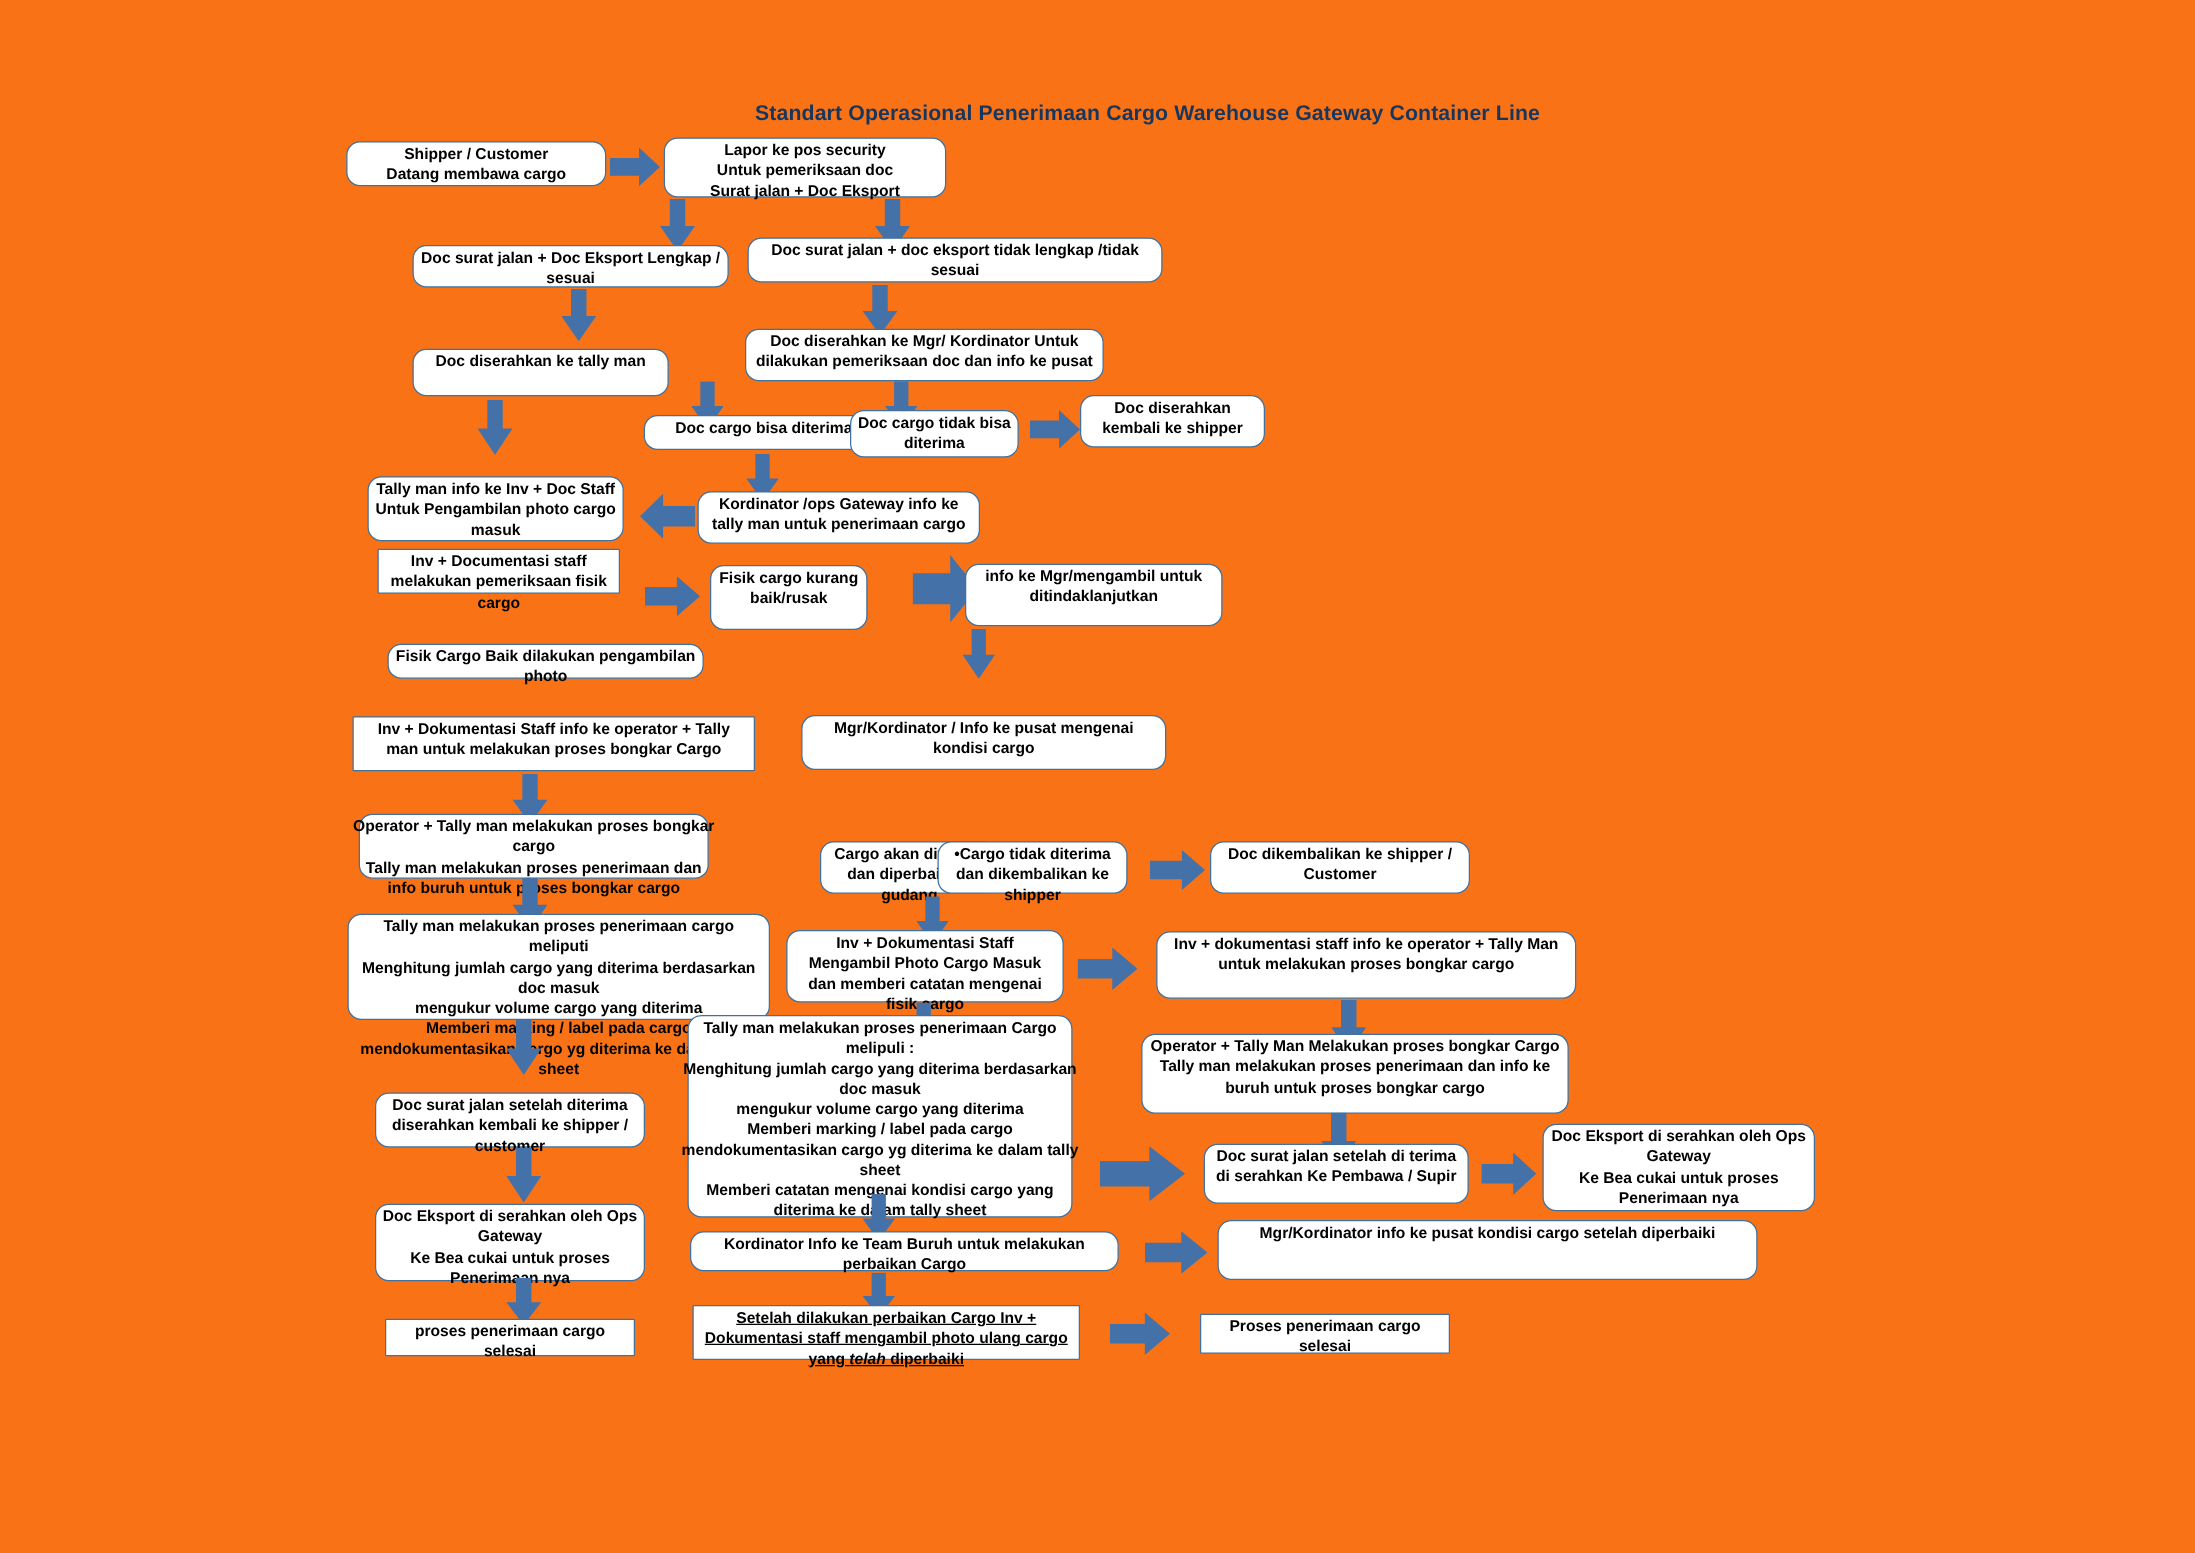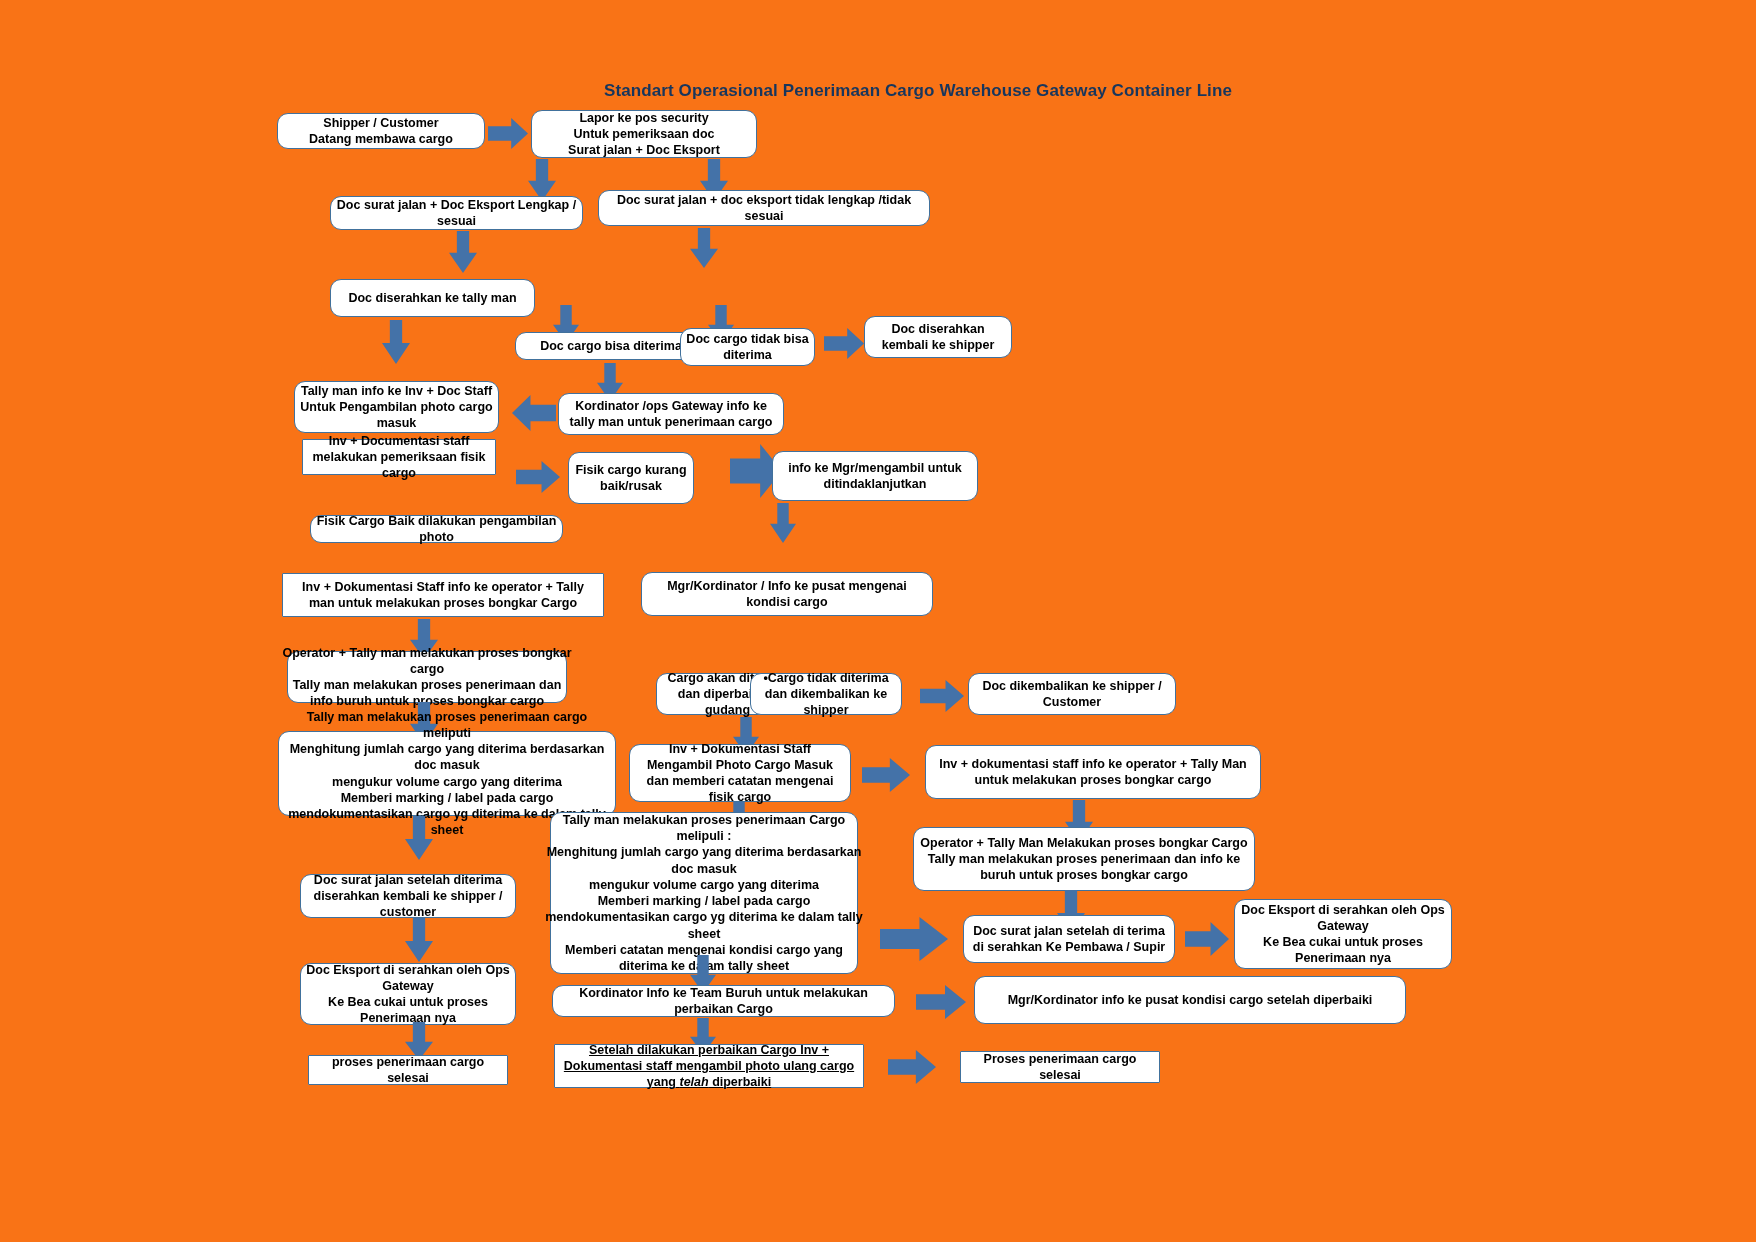--- a/index.html
+++ b/index.html
@@ -29,21 +29,21 @@
     position: absolute;
     box-sizing: border-box;
     border: 1.6px solid #41719c;
     background: #ffffff;
     color: #000000;
     font-weight: bold;
     font-size: 12.5px;
     line-height: 1.30;
     text-align: center;
     display: flex;
-    align-items: center;
+    align-items: flex-start;
     justify-content: center;
     padding: 1px 5px;
   }
   .node.rounded { border-radius: 11px; }
   .node.sharp   { border-radius: 1px; }
   .node .txt { width: 100%; }
   .node.overflow { overflow: visible; }
   .node.overflow .txt {
     position: absolute;
     left: 50%;
@@ -98,20 +98,23 @@
     <span class="txt">Doc surat jalan + doc eksport  tidak lengkap /tidak sesuai</span>
   </div>
 
   <div class="arrow down" style="left:449px; top:231px; width:28px; height:42px;"></div>
   <div class="arrow down" style="left:690px; top:228px; width:28px; height:40px;"></div>
 
   <div class="node rounded" style="left:330px; top:279px; width:205px; height:38px;">
     <span class="txt">Doc diserahkan ke tally man</span>
   </div>
 
+  <div class="node rounded" style="left:596px; top:263px; width:287px; height:42px;">
+    <span class="txt">Doc diserahkan ke Mgr/ Kordinator  Untuk dilakukan pemeriksaan doc  dan info ke pusat</span>
+  </div>
 
   <div class="arrow down" style="left:553px; top:305px; width:26px; height:38px;"></div>
   <div class="arrow down" style="left:708px; top:305px; width:26px; height:38px;"></div>
 
   <div class="node rounded" style="left:515px; top:332px; width:192px; height:28px;">
     <span class="txt">Doc  cargo bisa diterima</span>
   </div>
 
   <div class="node rounded" style="left:680px; top:328px; width:135px; height:38px;">
     <span class="txt">Doc  cargo tidak bisa diterima</span>

